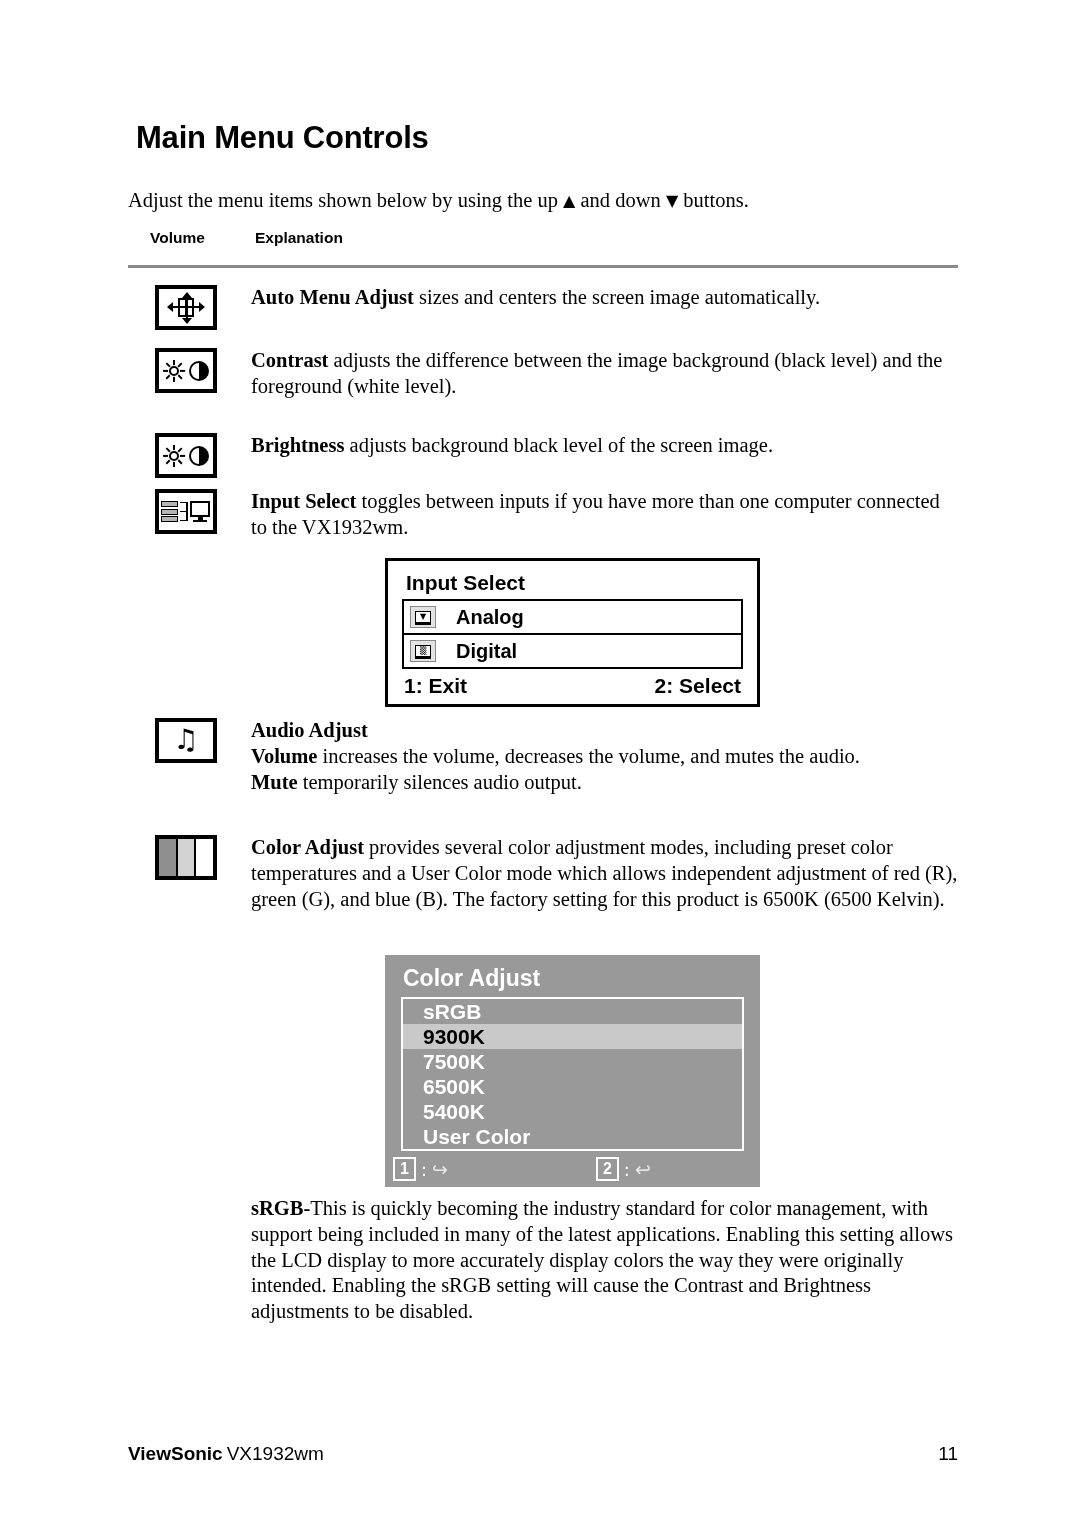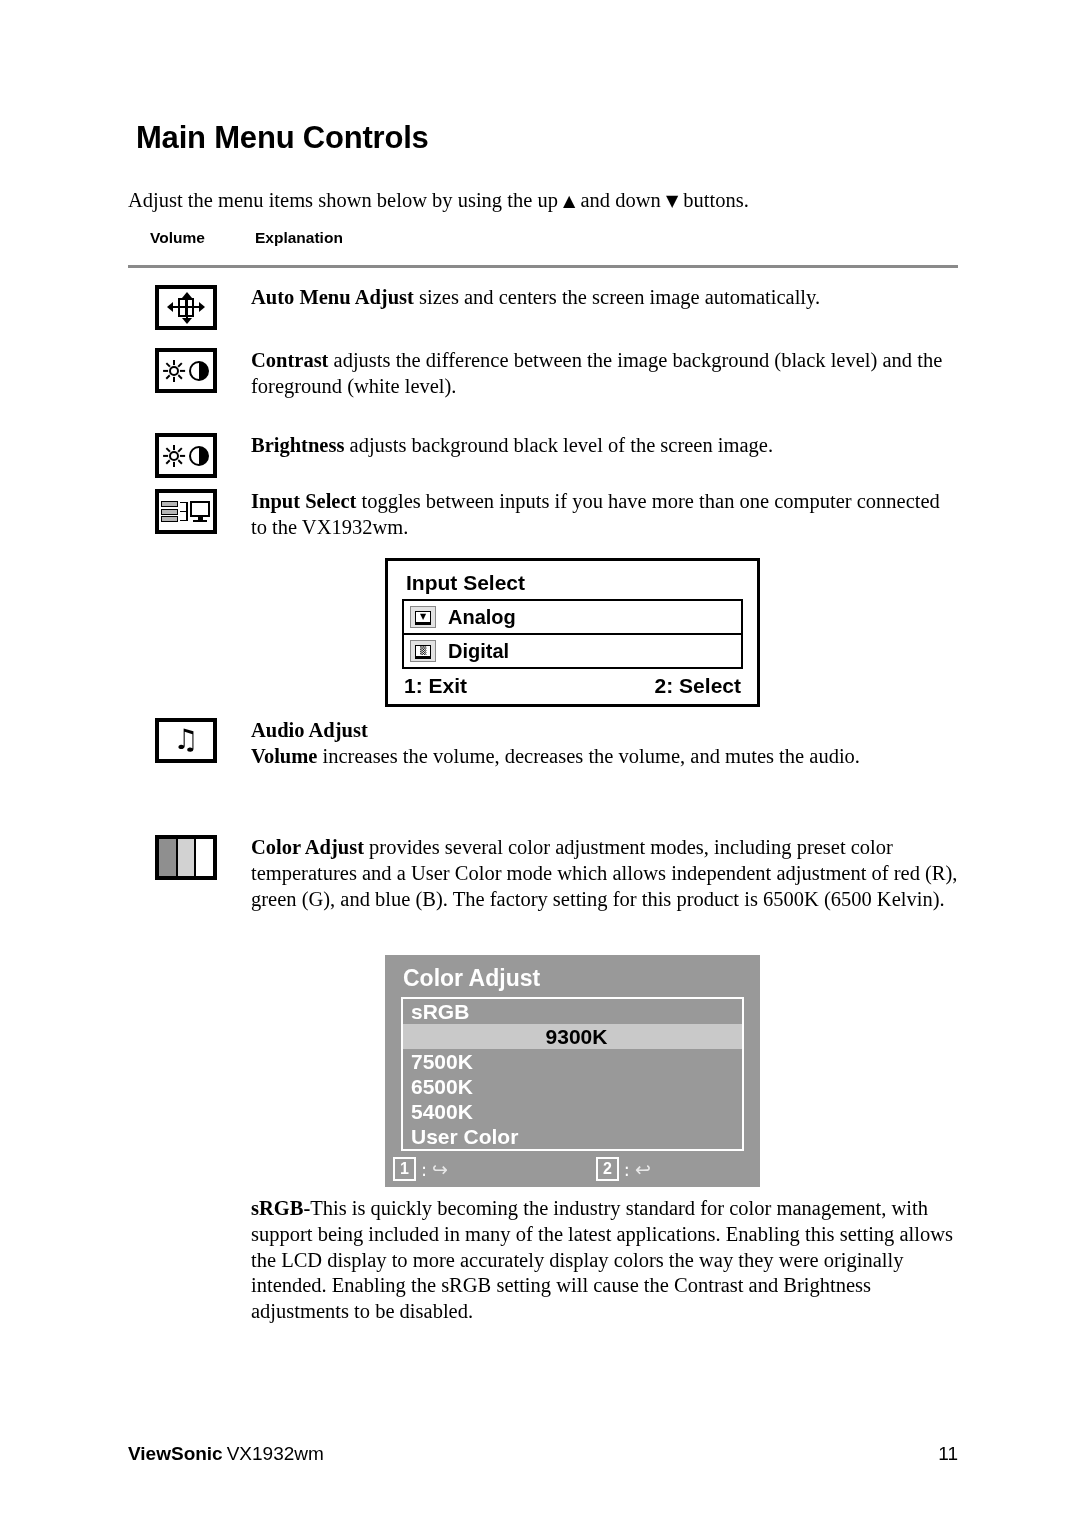--- a/index.html
+++ b/index.html
@@ -315,21 +315,21 @@
     display: flex;
     align-items: center;
     height: 32px;
     padding-left: 6px;
     border-bottom: 2.5px solid #000;
   }
   .osd-input .opt:last-child { border-bottom: none; }
   .osd-input .opt-label {
     font-weight: bold;
     font-size: 20px;
-    margin-left: 12px;
+    margin-left: 20px;
   }
   .mini-mon {
     width: 26px; height: 22px;
     border: 1.6px solid #888;
     background: #e3e3e3;
     box-sizing: border-box;
     position: relative;
     display: flex;
     align-items: center;
     justify-content: center;
@@ -377,26 +377,25 @@
   .osd-color .opts {
     margin: 0 16px;
     border: 2.5px solid #ffffff;
   }
   .osd-color .opt {
     font-weight: bold;
     font-size: 21px;
     color: #ffffff;
     height: 25px;
     line-height: 25px;
-    padding-left: 8px;
+    padding-left: 20px;
   }
   .osd-color .opt.selected {
     background: #c9c9c9;
     color: #000000;
-    text-align: center;
   }
   .osd-color .osd-foot {
     display: flex;
     margin: 6px 0 0 8px;
     align-items: center;
     color: #ffffff;
     font-family: "DejaVu Sans", sans-serif;
     font-size: 18px;
   }
   .osd-color .osd-foot .grp {
@@ -569,20 +568,21 @@
     <div class="icon-cell">
       <div class="mon">
         <div class="mon-inner">
             <span class="note">♫</span>
           </div>
       </div>
     </div>
     <div class="text-cell">
       <div><b>Audio Adjust</b></div>
       <div><b>Volume</b><span> increases the volume, decreases the volume, and mutes the audio.</span></div>
+      <div><b>Mute</b><span> temporarily silences audio output.</span></div>
     </div>
   </div>
 
   <div class="row" style="top:835px;">
     <div class="icon-cell">
       <div class="bars">
         <span style="background:#8f8f8f;"></span>
         <span style="background:#d2d2d2;"></span>
         <span style="background:#ffffff;"></span>
       </div>

